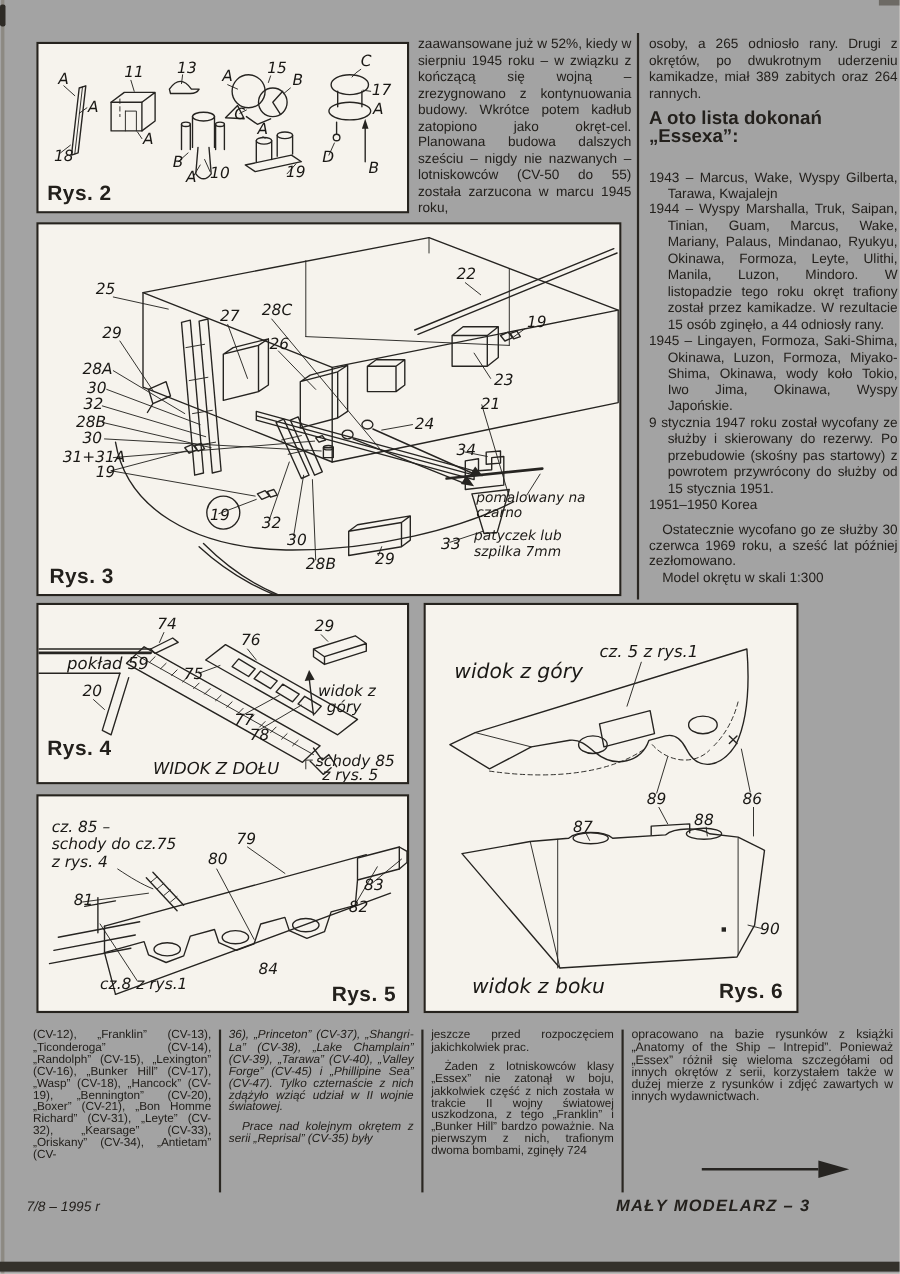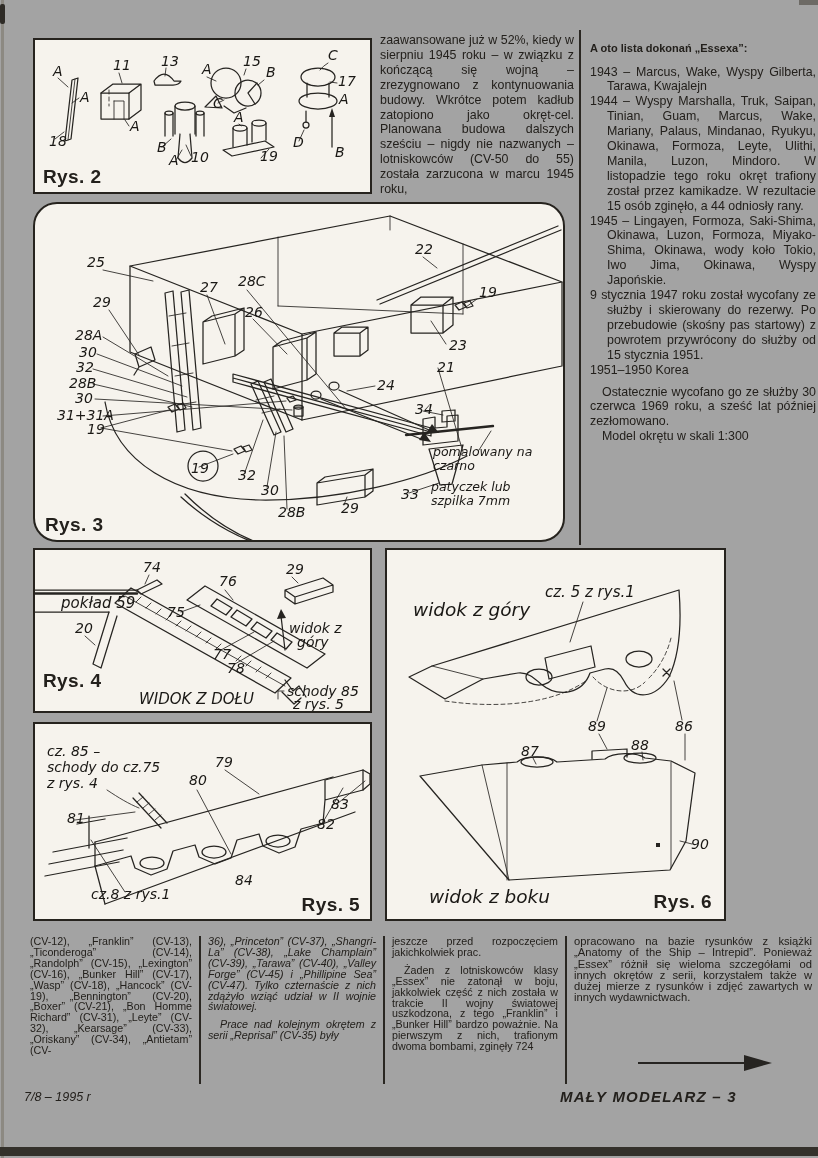--- a/index.html
+++ b/index.html
@@ -4,21 +4,21 @@
 <style>
   html,body{margin:0;padding:0;background:#e8e4dc;}
   .page{position:relative;width:818px;height:1158px;background:#a3a3a3;overflow:hidden;
         font-family:"Liberation Sans",sans-serif;color:#23201c;}
   .col{position:absolute;text-align:justify;}
   .top-text{font-size:12.4px;line-height:14.9px;}
   .bot-text{font-size:10.7px;line-height:10.9px;}
   .bot-text-lg{font-size:11.2px;line-height:11.3px;}
   .hang{padding-left:17px;text-indent:-17px;}
   .indent{text-indent:12px;}
-  .list-heading{font-weight:bold;font-size:11px;line-height:16.5px;margin:7px 0 8px;width:165px;text-align:left;}
+  .list-heading{font-weight:bold;font-size:17px;line-height:16.5px;margin:7px 0 21px;width:165px;text-align:left;}
   .p-gap{margin-top:7px;}
   .vrule{position:absolute;width:1.6px;background:#2a2722;}
   .figbox{position:absolute;border:2px solid #26231e;background:#f6f3ed;}
   .figbox svg{position:absolute;left:0;top:0;}
   .figcap{position:absolute;font-weight:bold;font-size:19px;letter-spacing:.4px;}
   .figbox path,.figbox line,.figbox ellipse,.figbox circle,.figbox rect,.figbox polyline
     {fill:none;stroke:#262421;stroke-width:1.25;stroke-linecap:round;stroke-linejoin:round;}
   .figbox .fill, .arrow-svg .fill{fill:#262421;stroke:none;}
   .figbox .thick{stroke-width:2.4;}
   .figbox .thin{stroke-width:.85;}
@@ -45,20 +45,21 @@
   <div class="blob-tl"></div>
   <div class="blob-tr"></div>
 
   <div class="col top-text" style="left:380px;top:33px;width:194px;">
     <div>zaawansowane już w 52%, kiedy w sierpniu 1945 roku – w związku z kończącą się wojną – zrezygnowano z kontynuowania budowy. Wkrótce potem kadłub zatopiono jako okręt-cel. Planowana budowa dalszych sześciu – nigdy nie nazwanych – lotniskowców (CV-50 do 55) została zarzucona w marcu 1945 roku,</div>
   </div>
 
   <div class="vrule" style="left:579px;top:30px;height:515px;"></div>
 
   <div class="col top-text" style="left:590px;top:33px;width:226px;">
+    <div>osoby, a 265 odniosło rany. Drugi z okrętów, po dwukrotnym uderzeniu kamikadze, miał 389 zabitych oraz 264 rannych.</div>
     <div class="list-heading">A oto lista dokonań „Essexa”:</div>
     <div class="hang">1943 – Marcus, Wake, Wyspy Gilberta, Tarawa, Kwajalejn</div>
     <div class="hang">1944 – Wyspy Marshalla, Truk, Saipan, Tinian, Guam, Marcus, Wake, Mariany, Palaus, Mindanao, Ryukyu, Okinawa, Formoza, Leyte, Ulithi, Manila, Luzon, Mindoro. W listopadzie tego roku okręt trafiony został przez kamikadze. W rezultacie 15 osób zginęło, a 44 odniosły rany.</div>
     <div class="hang">1945 – Lingayen, Formoza, Saki-Shima, Okinawa, Luzon, Formoza, Miyako-Shima, Okinawa, wody koło Tokio, Iwo Jima, Okinawa, Wyspy Japońskie.</div>
     <div class="hang">9 stycznia 1947 roku został wycofany ze służby i skierowany do rezerwy. Po przebudowie (skośny pas startowy) z powrotem przywrócony do służby od 15 stycznia 1951.</div>
     <div class="hang">1951–1950 Korea</div>
     <div class="p-gap indent">Ostatecznie wycofano go ze służby 30 czerwca 1969 roku, a sześć lat później zezłomowano.</div>
     <div class="indent">Model okrętu w skali 1:300</div>
   </div>
 
@@ -123,21 +124,21 @@
           <text x="293" y="20" class="fl">C</text>
           <text x="303" y="46" class="fl">17</text>
           <text x="304" y="64" class="fl">A</text>
           <text x="258" y="107" class="fl">D</text>
           <text x="300" y="117" class="fl">B</text>
         </g>
     </svg>
     <div class="figcap" style="left:8px;bottom:4px;">Rys. 2</div>
   </div>
 
-  <div class="figbox" style="left:33px;top:202px;width:528px;height:336px;border-radius:24px;">
+  <div class="figbox" style="left:33px;top:202px;width:528px;height:336px;">
     <svg width="528" height="336" viewBox="0 0 528 336">
       <g>
         <path d="M95,62 L355,12 L527,78 L267,130 Z"></path>
         <path d="M95,62 L95,148 L267,216 L267,130"></path>
         <path d="M267,216 L527,162 L527,78"></path>
         <path d="M243,33 L243,102 M428,40 L428,110 M243,102 L428,110 M355,12 L355,26" class="thin"></path>
         <path d="M342,96 L523,22 M345,100 L526,26"></path>
         <path d="M168,118 L200,110 L200,152 L168,160 Z M200,110 L209,104 L209,146 L200,152 M168,118 L177,112 L209,104"></path>
         <path d="M238,143 L272,134 L272,176 L238,185 Z M272,134 L281,128 L281,170 L272,176 M238,143 L247,137 L281,128"></path>
         <path d="M198,170 L396,224 L396,232 L198,178 Z M198,174 L396,228"></path>

